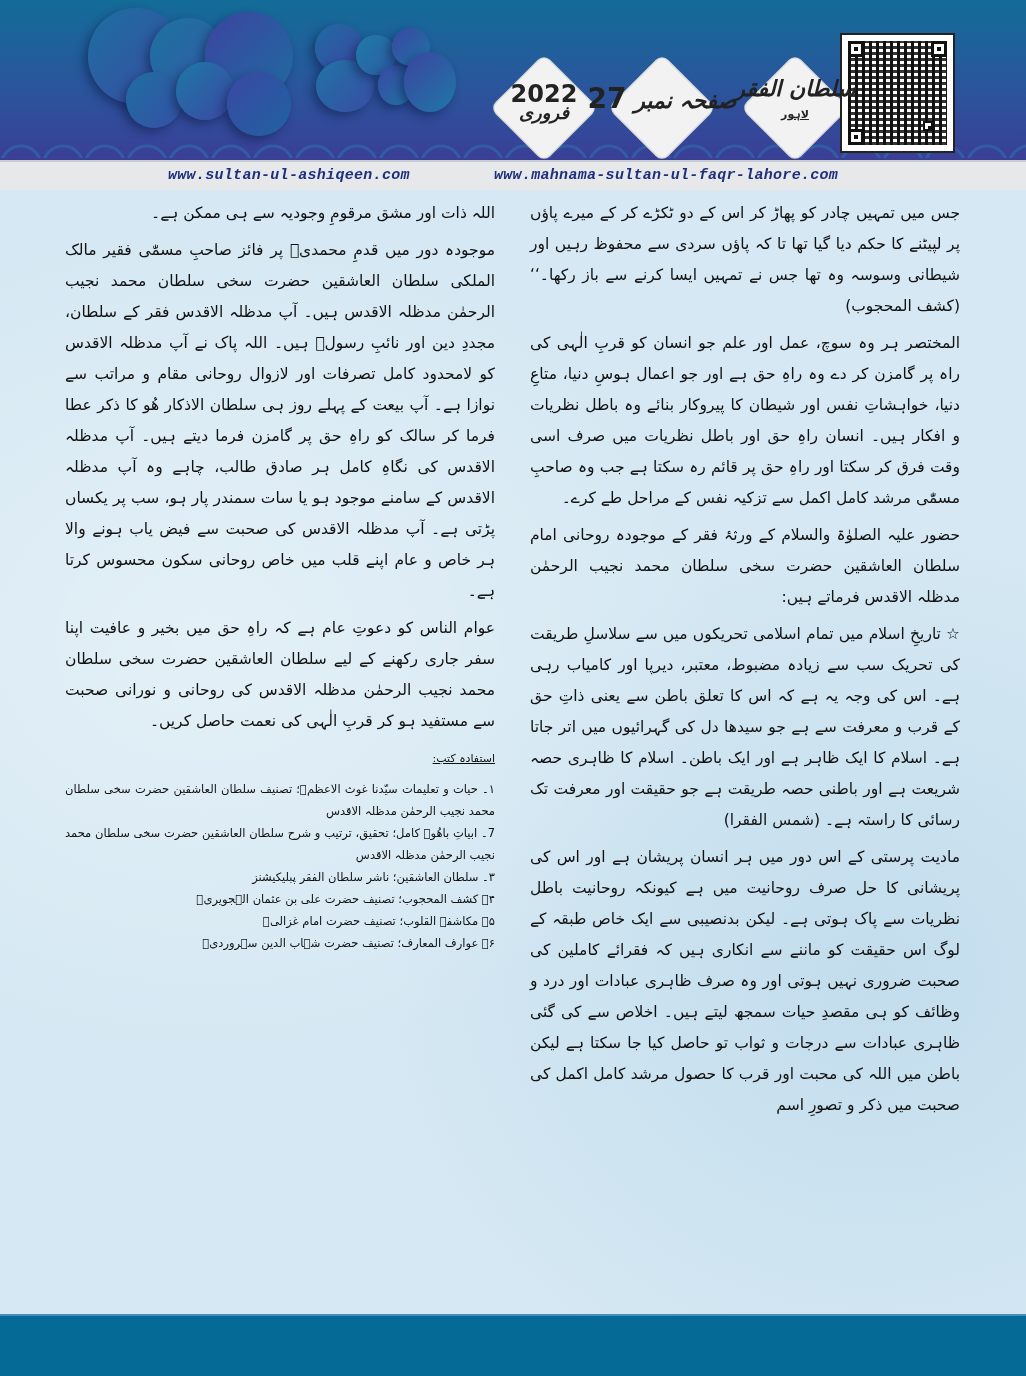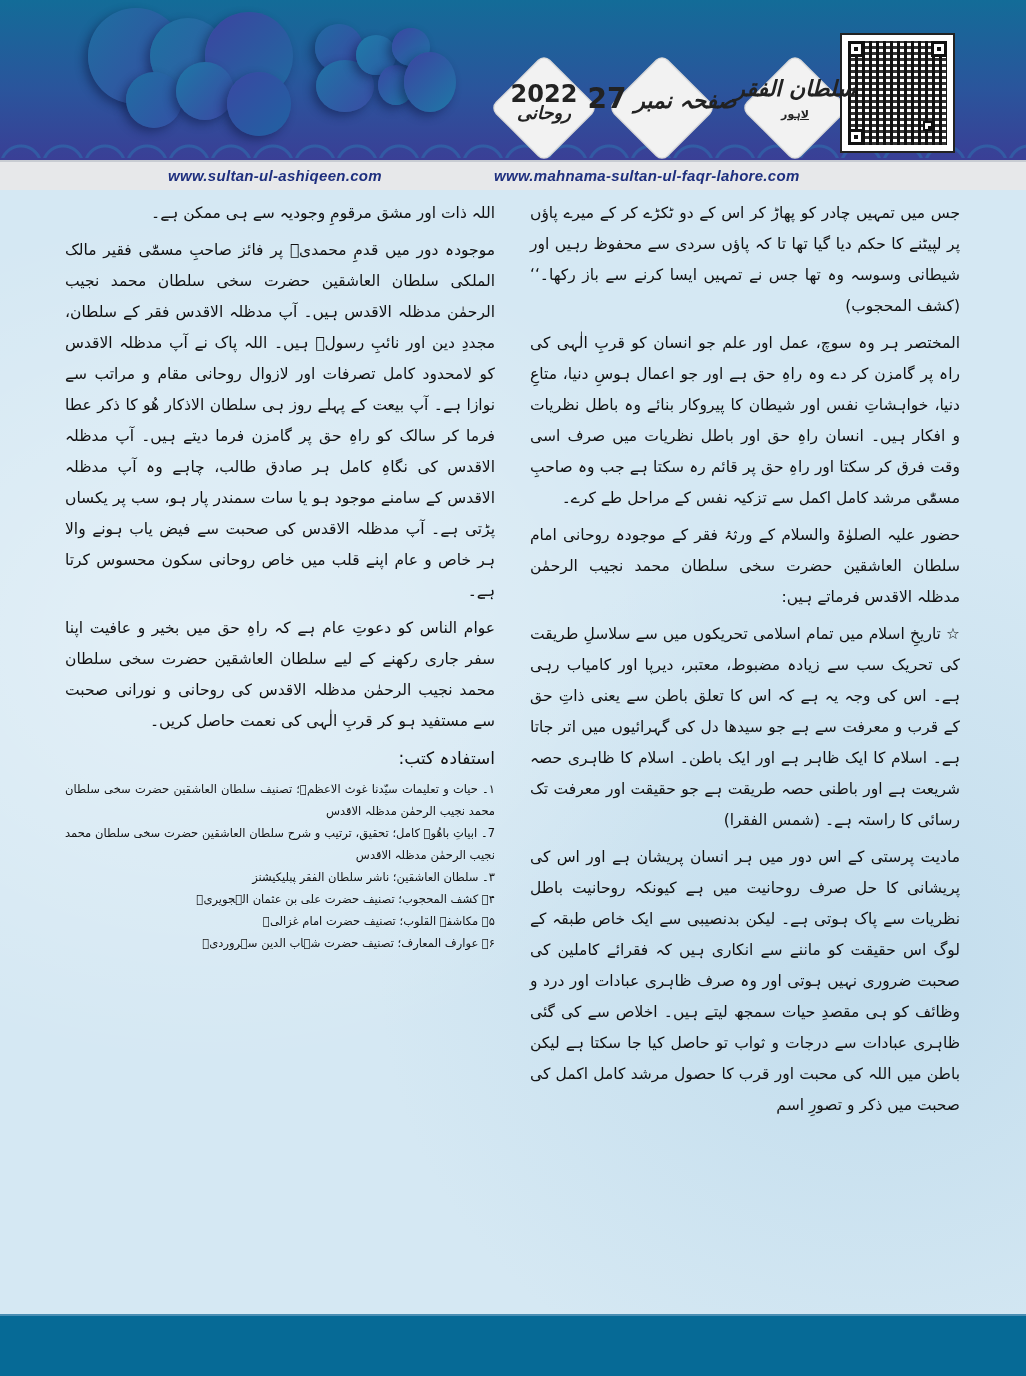--- a/index.html
+++ b/index.html
@@ -38,36 +38,36 @@
       repeating-linear-gradient(90deg, #111 0 3px, transparent 3px 7px),
       repeating-linear-gradient(0deg, rgba(17,17,17,0.85) 0 3px, transparent 3px 6px);
     position: relative;
   }
   .qr-finder { position: absolute; width: 16px; height: 16px; border: 3px solid #111; background: #fff; box-sizing: border-box; }
   .qr-finder::after { content: ""; position: absolute; left: 3px; top: 3px; width: 4px; height: 4px; background: #111; }
   .urlbar {
     position: absolute; left: 0; top: 160px; width: 1026px; height: 30px;
     background: #e7e8ea; border-top: 2px solid #c8ccd2;
   }
-  .url { position: absolute; top: 5px; font-family: Liberation Sans, sans-serif; font-style: italic; font-weight: bold; font-size: 15px; color: #1e2f7e; letter-spacing: 0.3px; }
+  .url { position: absolute; top: 5px; font-family: Liberation Mono, monospace; font-style: italic; font-weight: bold; font-size: 15px; color: #1e2f7e; letter-spacing: 0.3px; }
   .content {
     position: absolute; left: 0; top: 190px; width: 1026px; height: 1124px;
     background:
       radial-gradient(ellipse at 20% 40%, rgba(255,255,255,0.35), transparent 45%),
       radial-gradient(ellipse at 85% 70%, rgba(160,200,225,0.35), transparent 40%),
       #d5e8f3;
   }
   .col {
     position: absolute; top: 8px; direction: rtl; text-align: justify;
     font-family: "DejaVu Sans", sans-serif; font-size: 15.5px; line-height: 31px; color: #111;
   }
   .col p { margin: 0 0 6px 0; }
   .col-right { left: 530px; width: 430px; }
   .col-left { left: 65px; width: 430px; }
-  .refs-title { margin-top: 4px; font-size: 17px; }
+  .refs-title { margin-top: 4px; font-size: 11px; text-decoration: underline; }
   .refs { list-style: none; margin: 4px 0 0 0; padding: 0; font-size: 11.5px; line-height: 22px; }
   .footer { position: absolute; left: 0; top: 1314px; width: 1026px; height: 62px; background: #066a96; border-top: 2px solid #4a8eb3; }
 </style>
 </head>
 <body>
 
 <div class="header">
   <div class="bubble" style="left:88px;top:8px;width:96px;height:96px;background:linear-gradient(135deg,#1d6fa0,#3b4aa2);"></div>
   <div class="bubble" style="left:150px;top:18px;width:76px;height:76px;background:linear-gradient(135deg,#1c72a0,#355aa6);"></div>
   <div class="bubble" style="left:205px;top:12px;width:88px;height:88px;background:linear-gradient(135deg,#3c44a0,#1f6ba0);"></div>
@@ -92,21 +92,21 @@
     <div class="diamond" style="left:0;top:-18px;"></div>
     <div class="dm-text" style="left:-20px;top:16px;direction:rtl;font-size:22px;">
       <span style="font-style:italic;">صفحہ نمبر</span>
       <span style="font-size:28px;">27</span>
     </div>
   </div>
 
   <div class="diamond-wrap" style="left:484px;width:120px;">
     <div class="diamond" style="left:0;top:-18px;"></div>
     <div class="dm-text" style="left:-20px;top:14px;font-size:24px;">2022</div>
-    <div class="dm-text" style="left:-20px;top:36px;font-size:18px;font-style:italic;direction:rtl;">روحانی</div>
+    <div class="dm-text" style="left:-20px;top:36px;font-size:18px;font-style:italic;direction:rtl;">فروری</div>
   </div>
 
   <div class="qr">
     <div class="qr-grid">
       <div class="qr-finder" style="left:0;top:0;"></div>
       <div class="qr-finder" style="right:0;top:0;"></div>
       <div class="qr-finder" style="left:0;bottom:0;"></div>
       <div class="qr-finder" style="right:14px;bottom:14px;width:10px;height:10px;border-width:2px;"></div>
     </div>
   </div>

